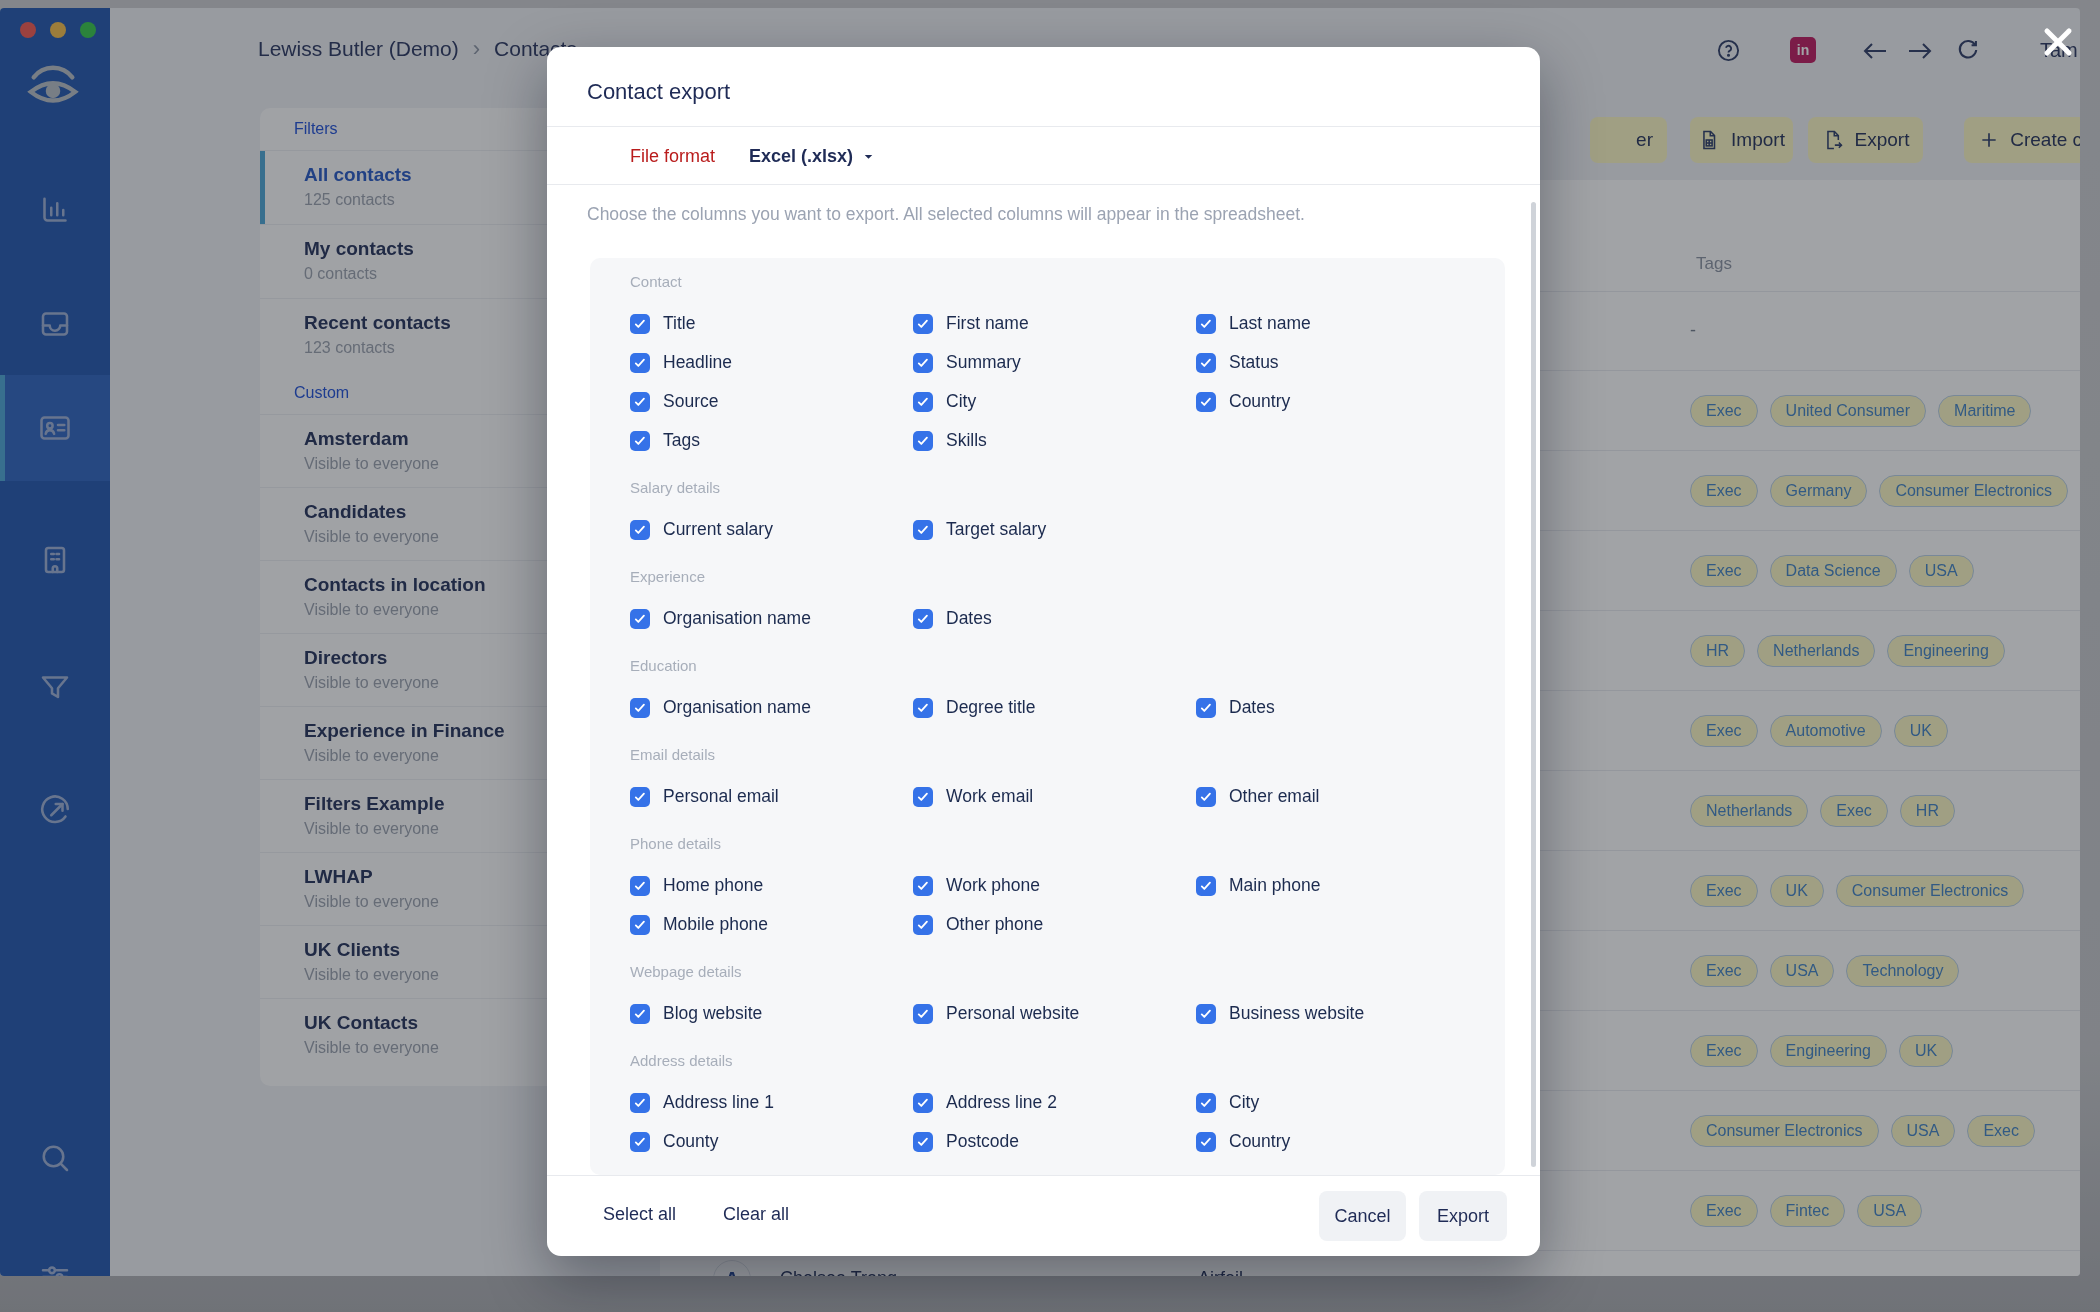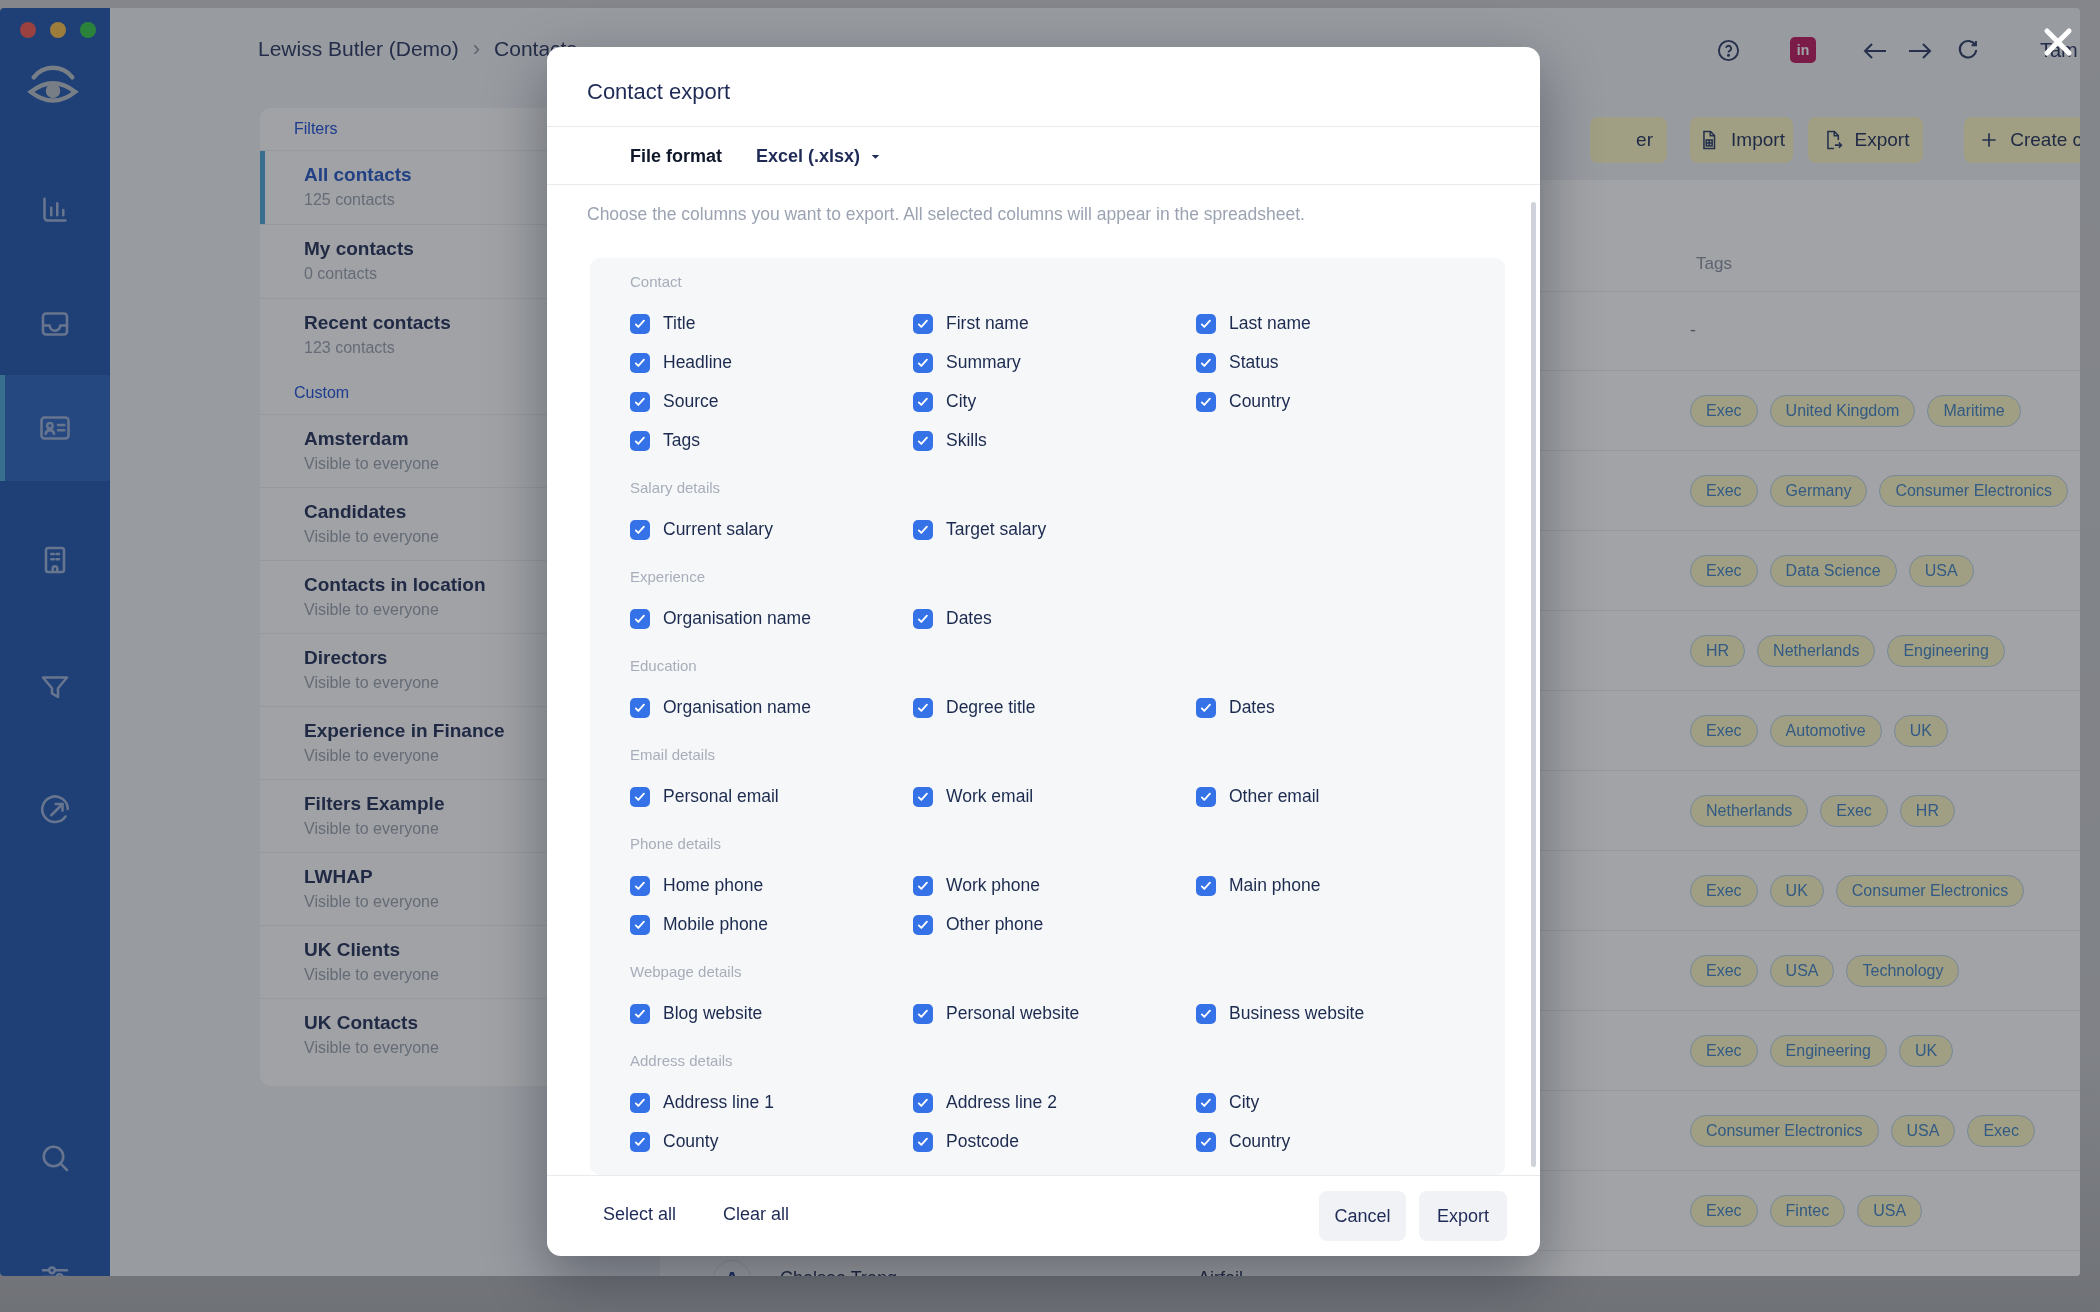--- a/index.html
+++ b/index.html
@@ -73,21 +73,21 @@
 
   
   .dim { position:absolute; inset:0; background:rgba(32,36,43,.42); z-index:40; }
 
   
   .modal { position:absolute; left:547px; top:47px; width:993px; height:1209px; background:#fff;
            border-radius:14px; z-index:60; box-shadow:0 22px 60px rgba(8,14,30,.38); }
   .m-title { position:absolute; left:40px; top:32px; font-size:22px; color:#1f2b56; font-weight:500; }
   .m-sep1 { position:absolute; left:0; right:0; top:79px; border-top:1px solid #e8eaee; }
   .m-format { position:absolute; left:83px; top:99px; display:flex; align-items:center; gap:34px; }
-  .fmt-label { font-size:18px; color:#0f172a; font-weight:700; }
+  .fmt-label { font-size:18px; color:#b91c1c; font-weight:400; }
   .fmt-value { font-size:18px; color:#1f2b56; font-weight:600; display:flex; align-items:center; gap:8px; cursor:pointer; }
   .m-sep2 { position:absolute; left:0; right:0; top:137px; border-top:1px solid #e8eaee; }
   .m-desc { position:absolute; left:40px; top:157px; font-size:17.5px; color:#9ba3b2; }
   .m-card { position:absolute; left:43px; top:211px; width:915px; height:917px; background:#f6f7f9;
             border-radius:10px; padding:14px 0 0 40px; overflow:hidden; }
   .sec { margin-bottom:18px; }
   .sec-h { font-size:15px; line-height:20px; color:#a7aeba; margin-bottom:12px; }
   .sec-grid { display:grid; grid-template-columns:283px 283px 283px; }
   .cb-row { height:39px; display:flex; align-items:center; gap:13px; cursor:pointer; }
   .cb { width:20px; height:20px; border-radius:5px; background:#3572e8; display:flex;
@@ -294,21 +294,21 @@
     <div class="table">
       <div class="tags-header">Tags</div>
       <div class="thead-line"></div>
       <div class="trows">
         <div class="trow">
           <span class="dash">-</span>
         </div>
         <div id="tag-rows">
             <div class="trow">
               <span class="pill">Exec</span>
-              <span class="pill">United Kingdom</span>
+              <span class="pill">United Consumer</span>
               <span class="pill">Maritime</span>
             </div>
             <div class="trow">
               <span class="pill">Exec</span>
               <span class="pill">Germany</span>
               <span class="pill">Consumer Electronics</span>
             </div>
             <div class="trow">
               <span class="pill">Exec</span>
               <span class="pill">Data Science</span>

